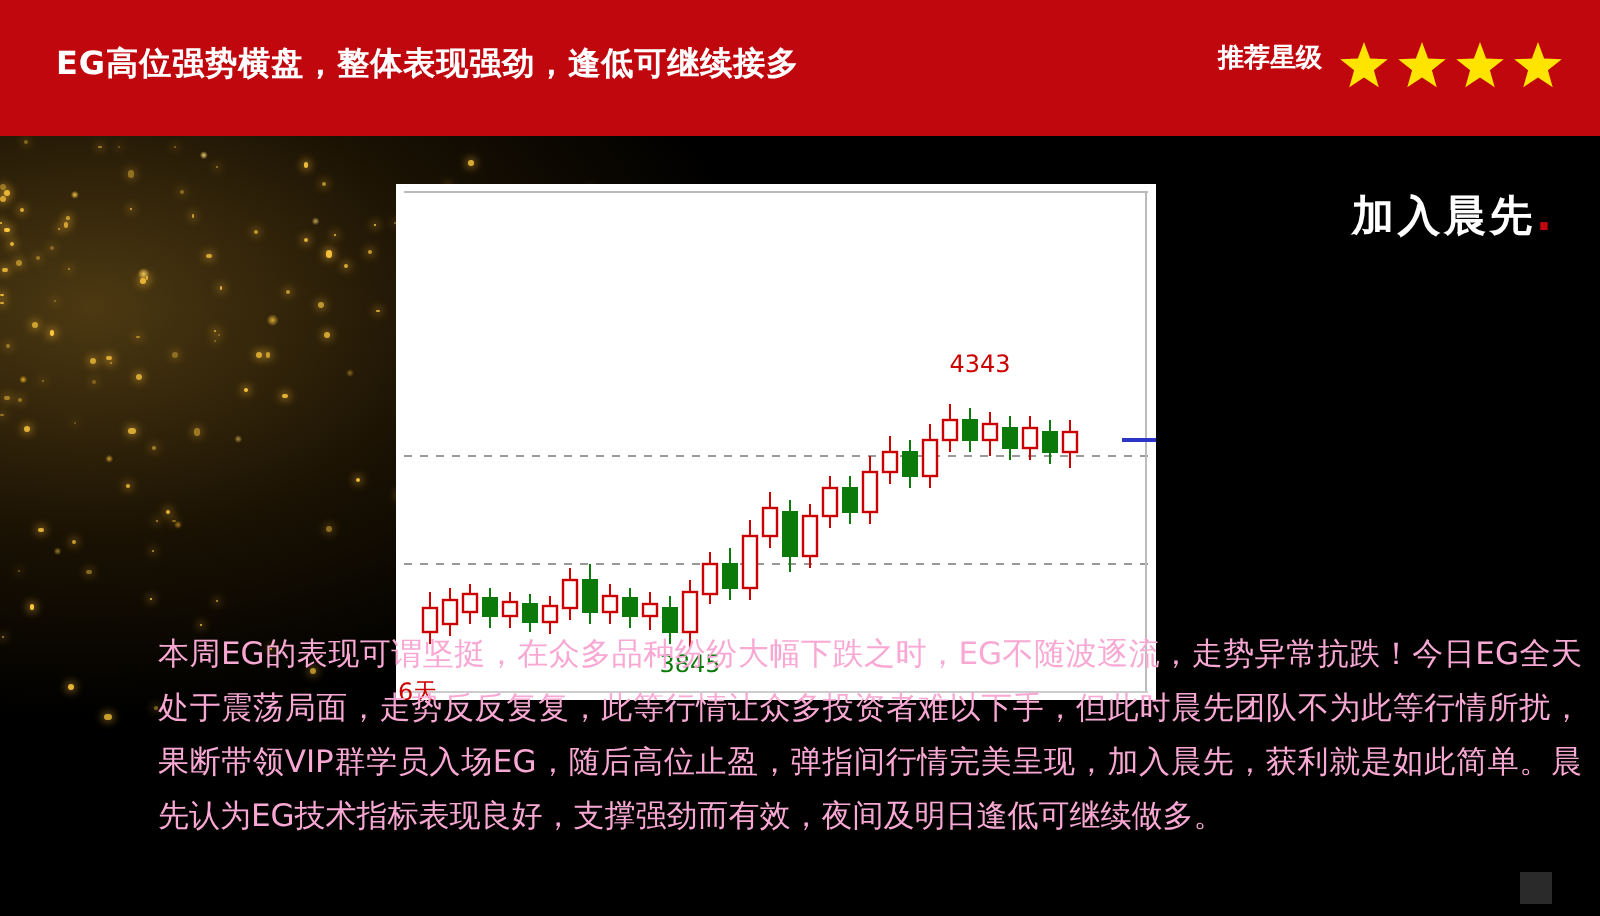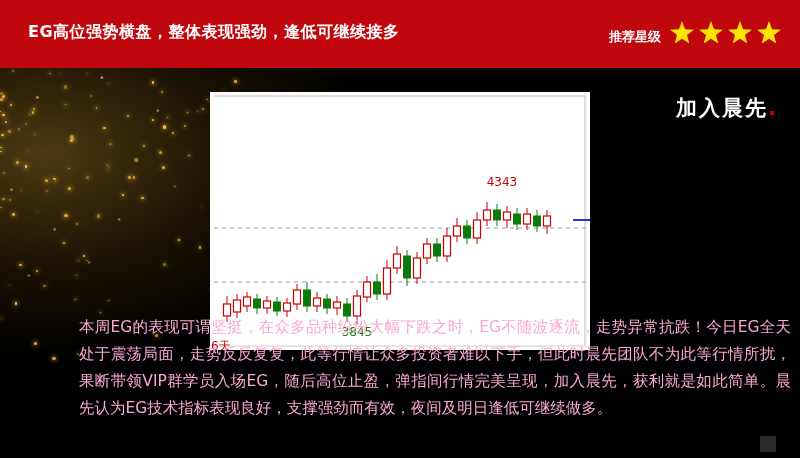--- a/index.html
+++ b/index.html
@@ -14,21 +14,21 @@
     position:absolute;left:0;top:0;width:800px;height:76px;
     background:#c1070e;
   }
   .banner-title{
     position:absolute;left:28px;top:22px;
     color:#ffffff;font-size:16px;font-weight:bold;
     letter-spacing:0.5px;white-space:nowrap;
   }
   .rating-wrap{
     position:absolute;right:18px;top:20px;
-    display:flex;align-items:flex-end;gap:8px;
+    display:flex;align-items:flex-start;gap:8px;
   }
   .rating-label{
     color:#ffffff;font-size:13px;font-weight:bold;white-space:nowrap;
   }
   .stars{display:flex;gap:3px;}
   .star{
     width:26px;height:26px;display:block;
   }
   
   .stage{
@@ -66,21 +66,21 @@
     color:#f0f0f0;font-size:34px;font-weight:bold;letter-spacing:1px;
     text-shadow:0 0 10px rgba(0,0,0,0.8);
   }
   .brand{
     position:absolute;right:22px;top:26px;
     color:#ffffff;font-size:21px;font-weight:bold;letter-spacing:2px;
   }
   .brand .dot{color:#c1070e;}
   
   .chart-panel{
-    position:absolute;left:210px;top:24px;width:380px;height:258px;
+    position:absolute;left:198px;top:24px;width:380px;height:258px;
     background:#a16207;
   }
   .chart-svg{display:block;}
   
   .article{
     position:absolute;left:50px;top:246px;width:712px;
     color:#f9a8d4;font-size:15.5px;line-height:27px;
     text-align:justify;
     margin-left:29px;
   }

